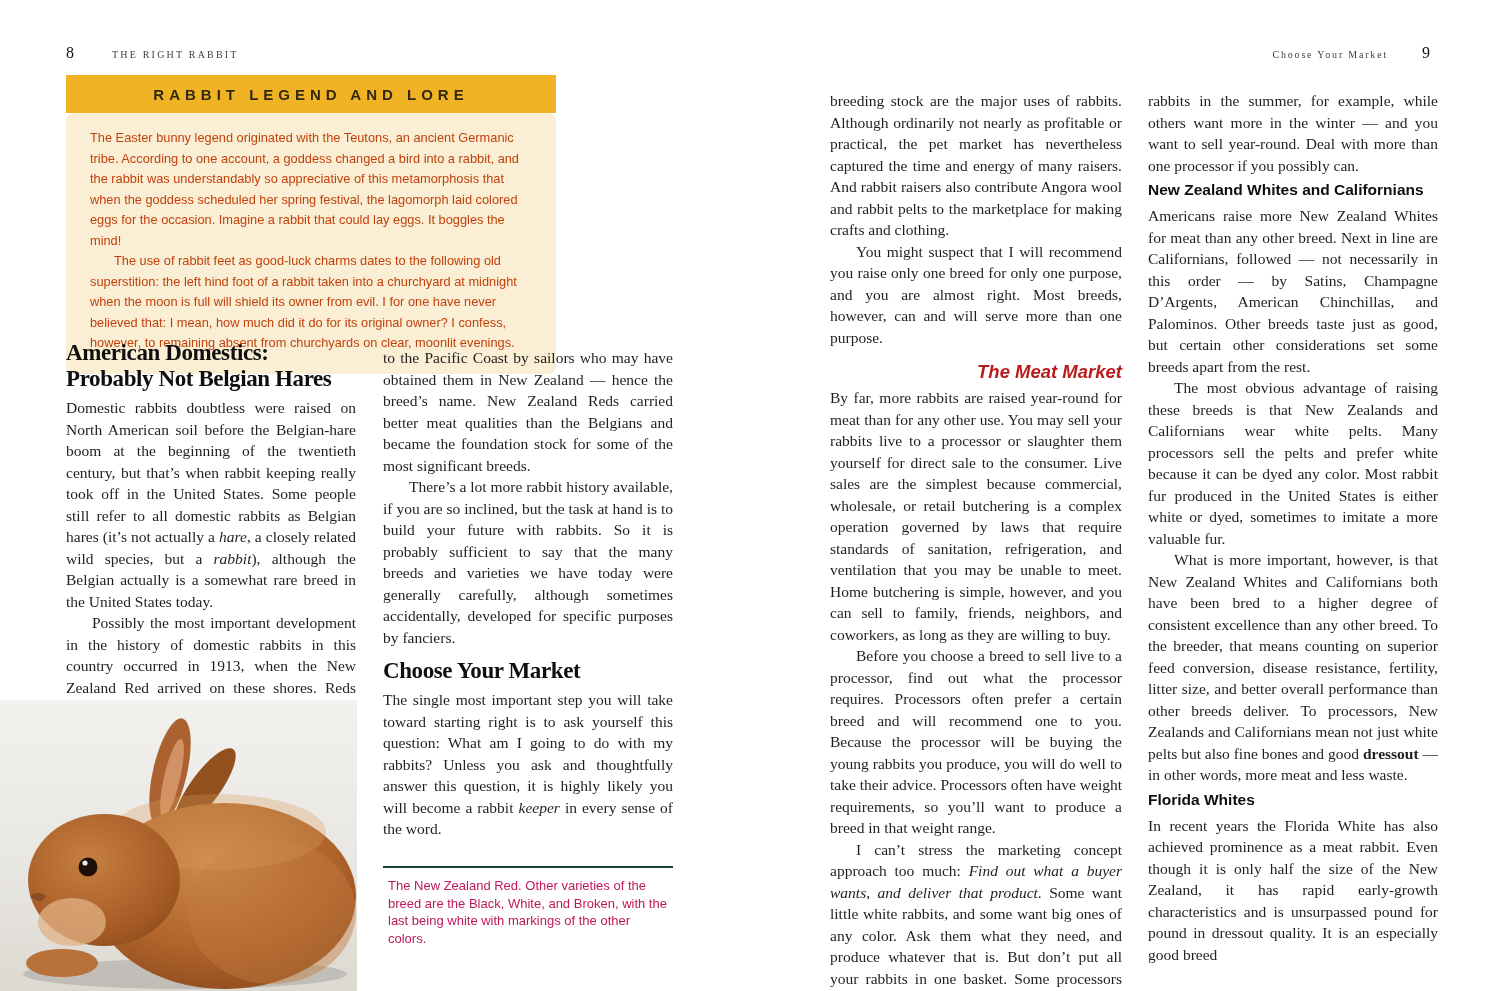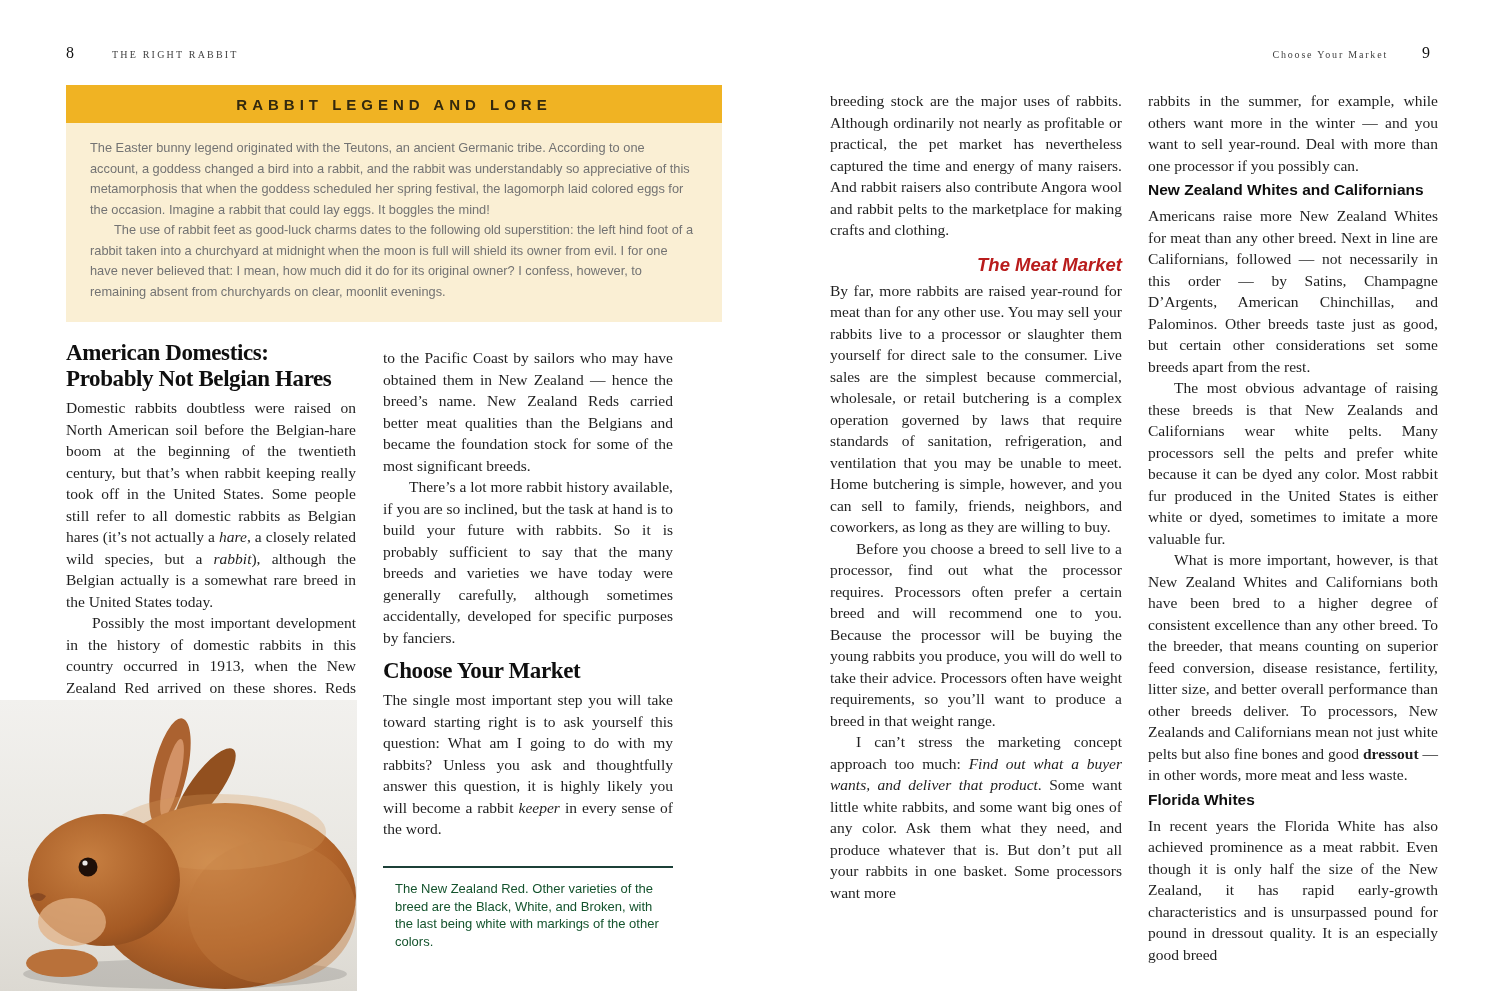--- a/index.html
+++ b/index.html
@@ -12,26 +12,26 @@
   
   .pagenum{position:absolute;font:400 16px "Liberation Serif",serif;color:#111;}
   .pagenum-left{left:66px;top:44px;}
   .pagenum-right{left:1422px;top:44px;}
   .runhead{position:absolute;font-family:Liberation Serif, serif;font-size:10px;
     letter-spacing:2.2px;color:#3f3f3f;top:49px;}
   .runhead-left{left:112px;text-transform:uppercase;}
   .runhead-right{right:112px;letter-spacing:1.8px;}
 
   
-  .legend{position:absolute;left:66px;top:85px;width:656px;}
+  .legend{position:absolute;left:66px;top:75px;width:490px;}
   .legend-title{height:38px;background:var(--banner_yellow,#F0B323);display:flex;
     align-items:center;justify-content:center;
     font:700 15px "Liberation Sans",sans-serif;letter-spacing:5px;color:#33290e;}
   .legend-body{background:var(--panel_cream,#FAEFD4);padding:15px 26px 20px 24px;
-    font:400 12.8px/20.5px "Liberation Sans",sans-serif;color:#737373;}
+    font:400 12.8px/20.5px "Liberation Sans",sans-serif;color:#c2410c;border-radius:8px;}
   .legend-body p{margin:0;}
   .legend-body p + p{text-indent:24px;}
 
   
   .col{position:absolute;font-size:15.5px;line-height:21.5px;text-align:justify;color:#1f1f1f;}
   .col1{left:66px;top:340px;width:290px;}
   .col2{left:383px;top:347px;width:290px;}
   .col3{left:830px;top:90px;width:292px;}
   .col4{left:1148px;top:90px;width:290px;}
   .col .p{margin:0;}
@@ -40,21 +40,21 @@
     line-height:26px;letter-spacing:-0.4px;color:#0f0f0f;text-align:left;margin:0 0 5px;}
   .col .h1:not(:first-child){margin-top:10px;}
   .col .h2i{font:italic 600 18.5px/22px "Liberation Sans",sans-serif;color:#b91c1c;
     text-align:right;margin:13px 0 4px;}
   .col .h3{font:700 15.5px/19px "Liberation Sans",sans-serif;color:#0f0f0f;
     text-align:left;margin:4px 0 6px;}
 
   
   .caption{position:absolute;left:383px;top:866px;width:290px;}
   .caption-rule{height:2px;background:var(--caption_rule,#1C4038);margin-bottom:9px;}
-  .caption p{margin:12px;font:400 13px/17.5px "Liberation Sans",sans-serif;color:#14532d;}
+  .caption p{margin:5px;font:400 13px/17.5px "Liberation Sans",sans-serif;color:#be185d;}
 
   
   .photo{position:absolute;left:0;top:700px;width:357px;height:291px;overflow:hidden;
     background:linear-gradient(180deg,#f2f1ee 0%, #e9e7e2 55%, var(--photo_bg,#DCD9D2) 100%);}
   .photo svg{display:block;width:100%;height:100%;}
 </style>
 </head>
 <body>
 
 <div class="spread">
@@ -78,20 +78,21 @@
       <p class="p indent">Possibly the most important development in the history of domestic rabbits in this country occurred in 1913, when the New Zealand Red arrived on these shores. Reds were brought</p>
     </div>
   <div class="col col2">
       <p class="p">to the Pacific Coast by sailors who may have obtained them in New Zealand — hence the breed’s name. New Zealand Reds carried better meat qualities than the Belgians and became the foundation stock for some of the most significant breeds.</p>
       <p class="p indent">There’s a lot more rabbit history available, if you are so inclined, but the task at hand is to build your future with rabbits. So it is probably sufficient to say that the many breeds and varieties we have today were generally carefully, although sometimes accidentally, developed for specific purposes by fanciers.</p>
       <div class="h1">Choose Your Market</div>
       <p class="p">The single most important step you will take toward starting right is to ask yourself this question: What am I going to do with my rabbits? Unless you ask and thoughtfully answer this question, it is highly likely you will become a rabbit <i>keeper</i> in every sense of the word.</p>
     </div>
   <div class="col col3">
       <p class="p">breeding stock are the major uses of rabbits. Although ordinarily not nearly as profitable or practical, the pet market has nevertheless captured the time and energy of many raisers. And rabbit raisers also contribute Angora wool and rabbit pelts to the marketplace for making crafts and clothing.</p>
+      <p class="p indent">You might suspect that I will recommend you raise only one breed for only one purpose, and you are almost right. Most breeds, however, can and will serve more than one purpose.</p>
       <div class="h2i">The Meat Market</div>
       <p class="p">By far, more rabbits are raised year-round for meat than for any other use. You may sell your rabbits live to a processor or slaughter them yourself for direct sale to the consumer. Live sales are the simplest because commercial, wholesale, or retail butchering is a complex operation governed by laws that require standards of sanitation, refrigeration, and ventilation that you may be unable to meet. Home butchering is simple, however, and you can sell to family, friends, neighbors, and coworkers, as long as they are willing to buy.</p>
       <p class="p indent">Before you choose a breed to sell live to a processor, find out what the processor requires. Processors often prefer a certain breed and will recommend one to you. Because the processor will be buying the young rabbits you produce, you will do well to take their advice. Processors often have weight requirements, so you’ll want to produce a breed in that weight range.</p>
       <p class="p indent">I can’t stress the marketing concept approach too much: <i>Find out what a buyer wants, and deliver that product</i>. Some want little white rabbits, and some want big ones of any color. Ask them what they need, and produce whatever that is. But don’t put all your rabbits in one basket. Some processors want more</p>
     </div>
   <div class="col col4">
       <p class="p">rabbits in the summer, for example, while others want more in the winter — and you want to sell year-round. Deal with more than one processor if you possibly can.</p>
       <div class="h3">New Zealand Whites and Californians</div>
       <p class="p">Americans raise more New Zealand Whites for meat than any other breed. Next in line are Californians, followed — not necessarily in this order — by Satins, Champagne D’Argents, American Chinchillas, and Palominos. Other breeds taste just as good, but certain other considerations set some breeds apart from the rest.</p>
       <p class="p indent">The most obvious advantage of raising these breeds is that New Zealands and Californians wear white pelts. Many processors sell the pelts and prefer white because it can be dyed any color. Most rabbit fur produced in the United States is either white or dyed, sometimes to imitate a more valuable fur.</p>

